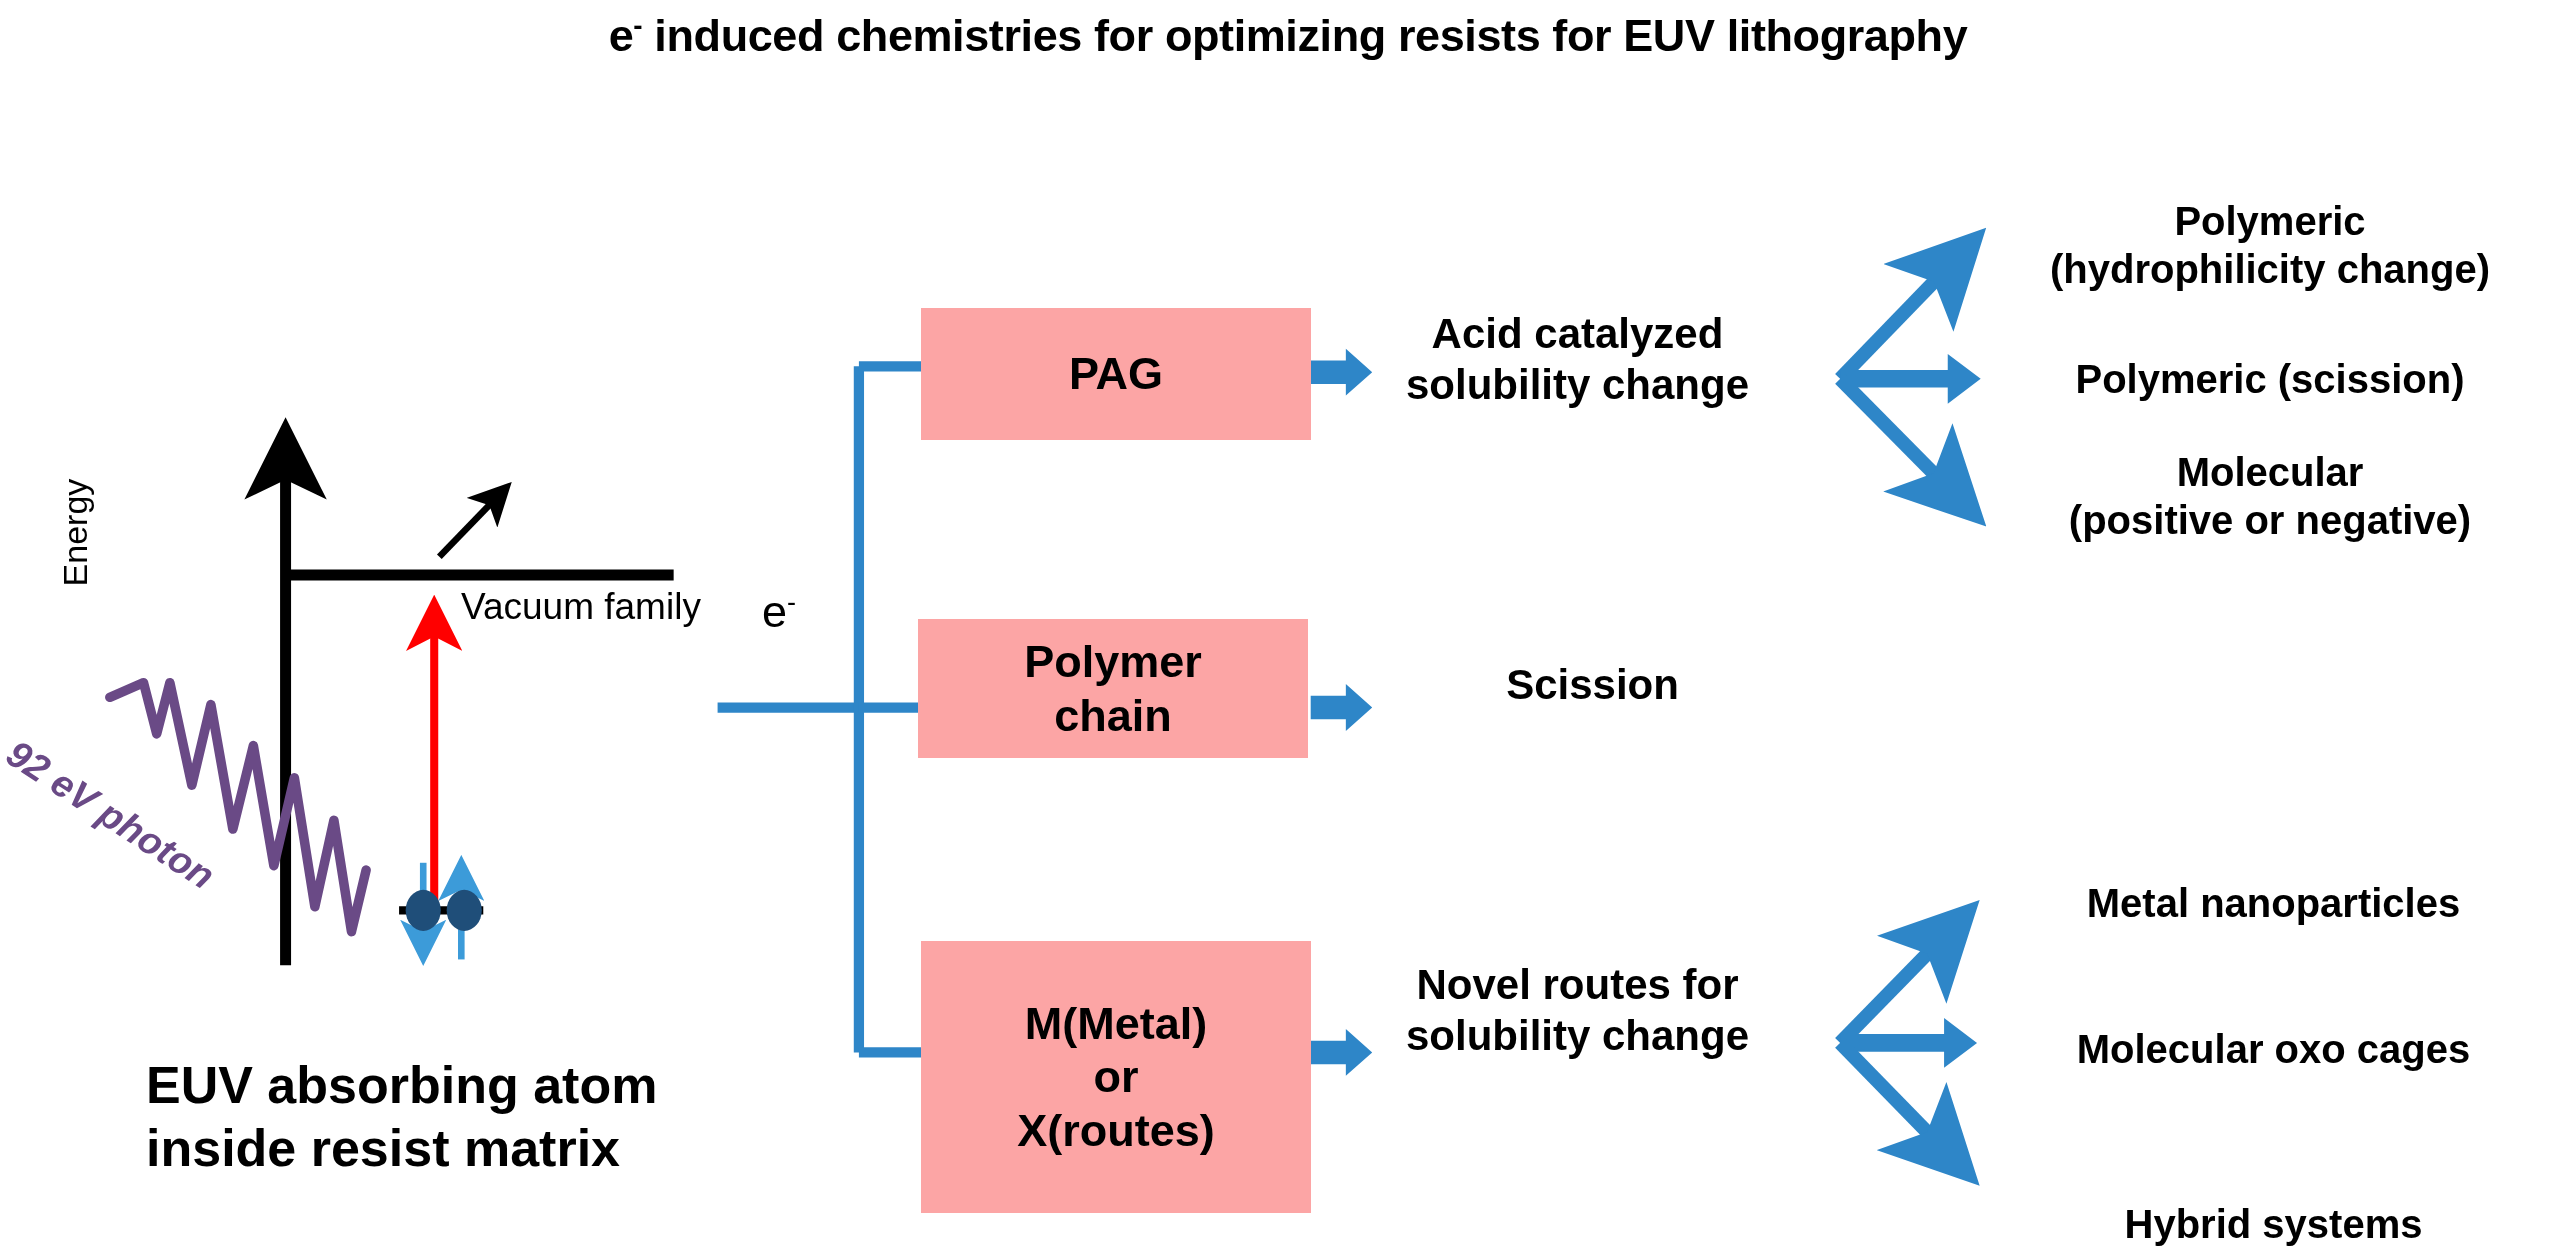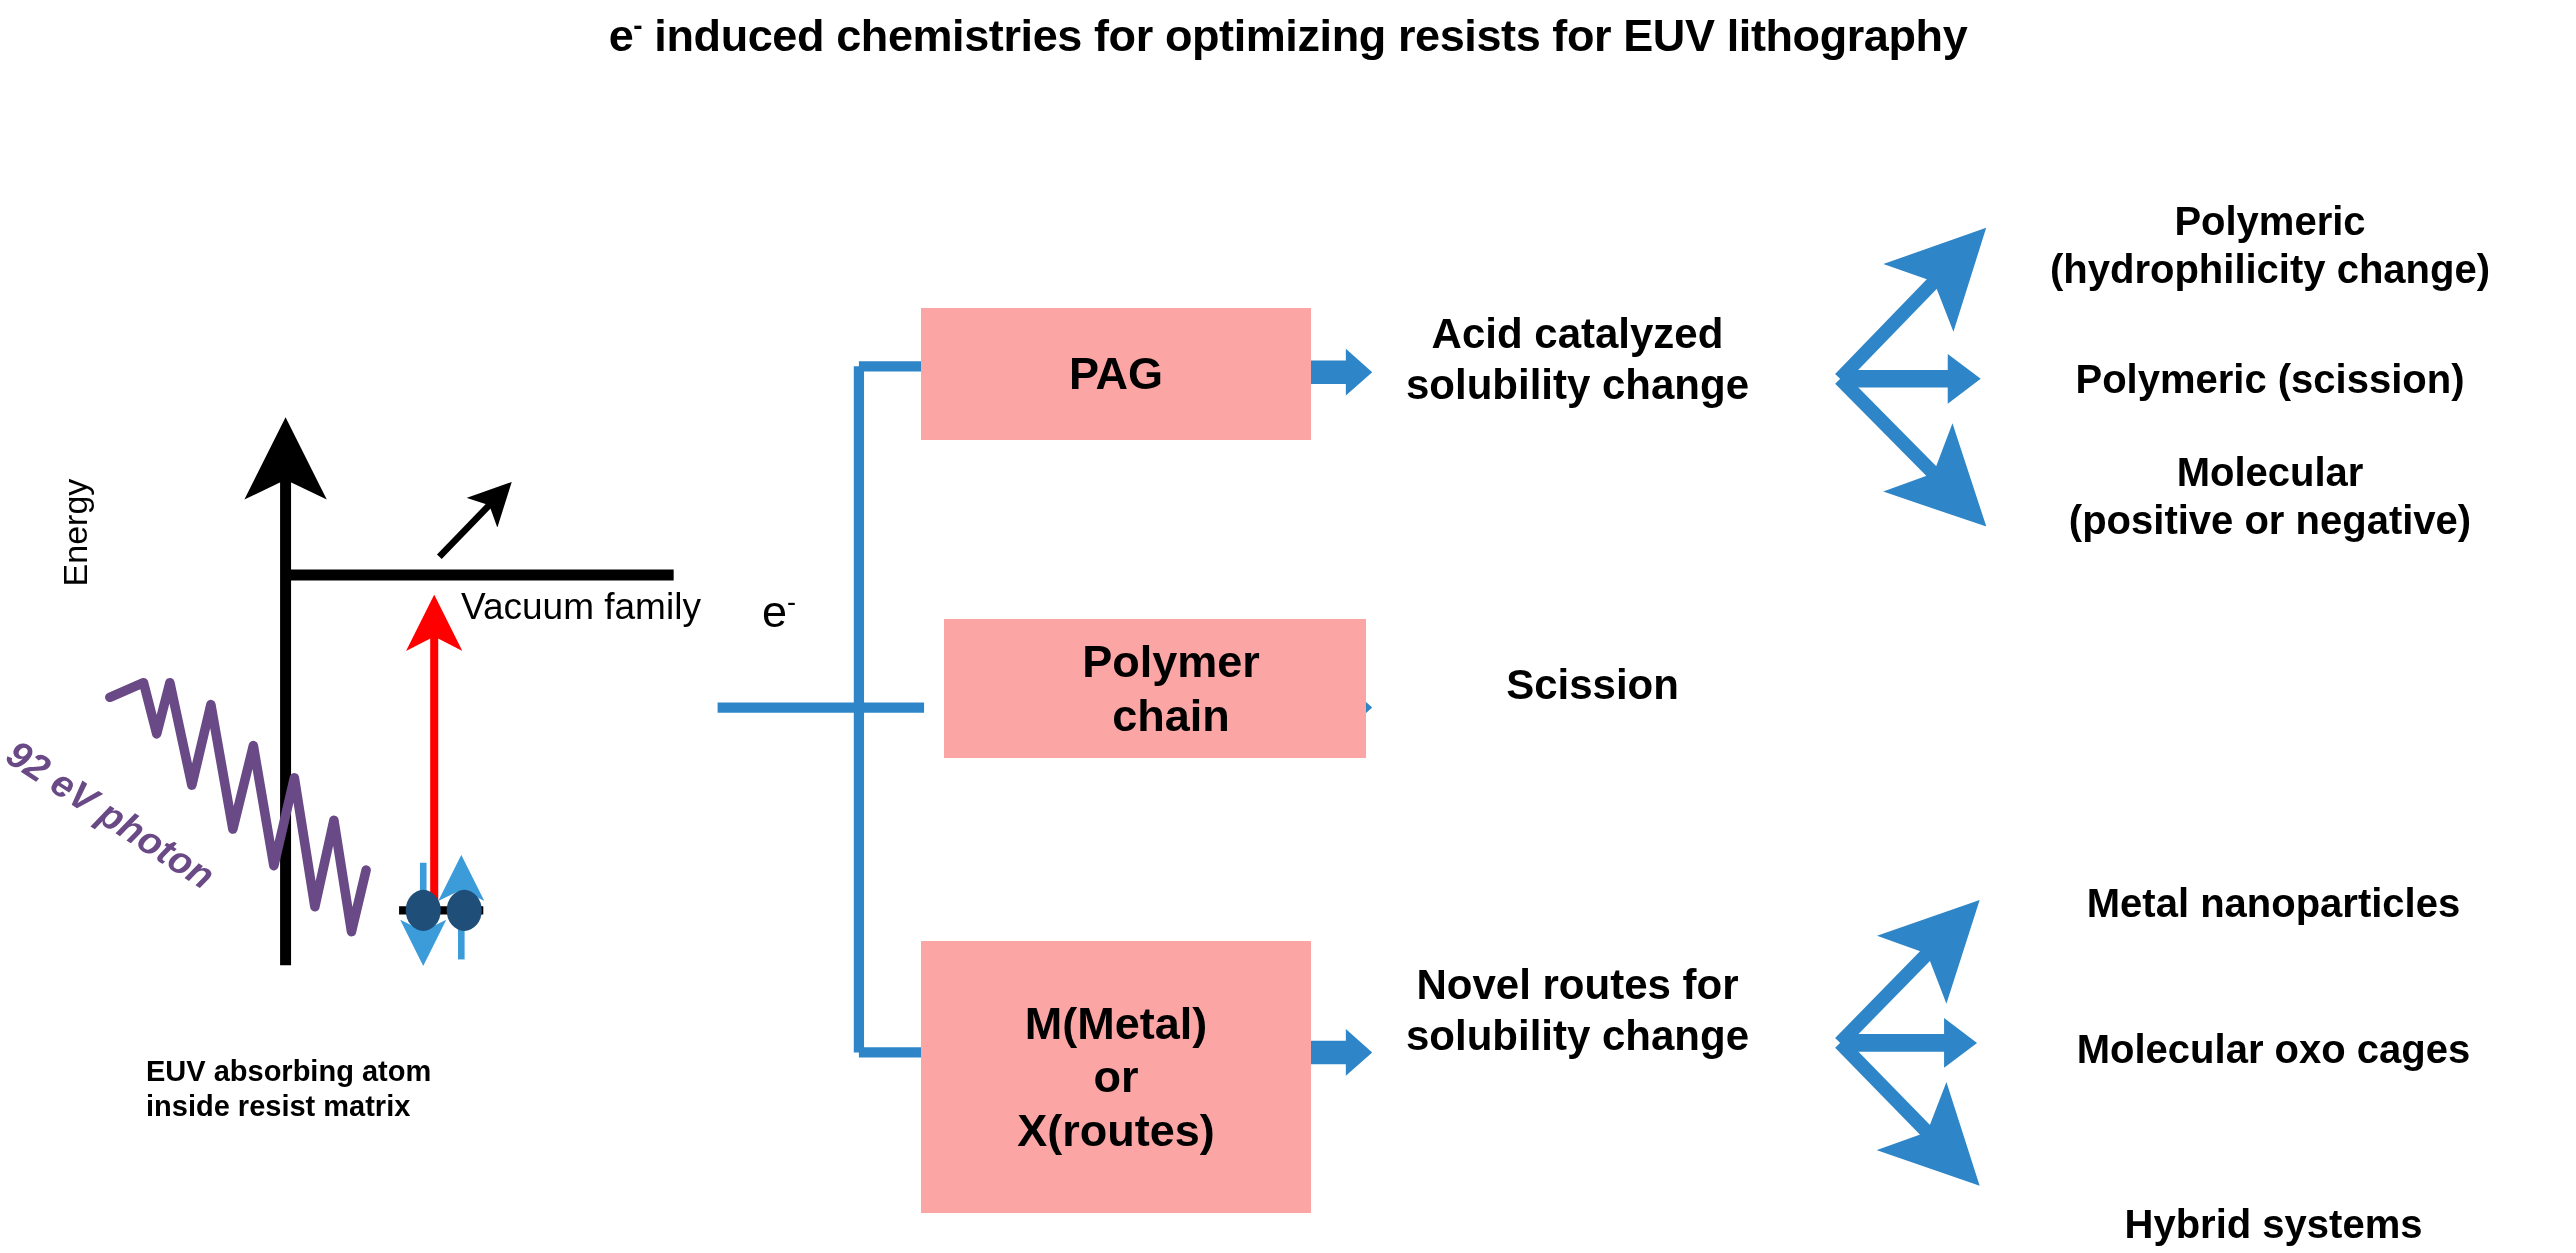--- a/index.html
+++ b/index.html
@@ -8,31 +8,31 @@
   .abs{position:absolute;}
   #title{left:0;top:10.3px;width:2576px;text-align:center;font-size:45px;font-weight:bold;letter-spacing:-0.4px;}
   #title sup{font-size:0.62em;vertical-align:super;font-weight:bold;}
 
   
   #energy-label{left:-35px;top:513px;width:220px;text-align:center;font-size:34px;
                 transform:rotate(-90deg);transform-origin:50% 50%;white-space:nowrap;}
   #vacuum-label{left:461px;top:586px;font-size:37px;white-space:nowrap;}
   #photon-label{left:22px;top:732px;font-size:38px;font-weight:bold;font-style:italic;
                 color:#6a4a86;white-space:nowrap;transform:rotate(33deg);transform-origin:0 0;}
-  #caption{left:146px;top:1054px;width:622px;font-size:29px;font-weight:bold;line-height:1.22;}
+  #caption{left:146px;top:1054px;width:622px;font-size:52px;font-weight:bold;line-height:1.22;}
 
   
   #e-label{left:762px;top:586px;font-size:45px;white-space:nowrap;}
   #e-label sup{font-size:0.6em;vertical-align:super;}
 
   
   .box{background:#fca5a5;display:flex;align-items:center;justify-content:center;
        text-align:center;font-weight:bold;font-size:45px;line-height:1.18;color:#000;}
   #box-pag{left:921px;top:308px;width:390px;height:132px;}
-  #box-polymer{left:944px;top:619px;width:390px;height:139px;padding-left:32px;}
+  #box-polymer{left:918px;top:619px;width:390px;height:139px;}
   #box-metal{left:921px;top:941px;width:390px;height:272px;}
 
   
   .result{font-weight:bold;font-size:42px;line-height:1.22;text-align:center;}
   #res-top{left:1358px;top:308px;width:439px;}
   #res-mid{left:1340px;top:659px;width:505px;}
   #res-bot{left:1358px;top:959px;width:439px;}
 
   
   .outcome{font-weight:bold;font-size:40px;line-height:1.20;text-align:center;}

